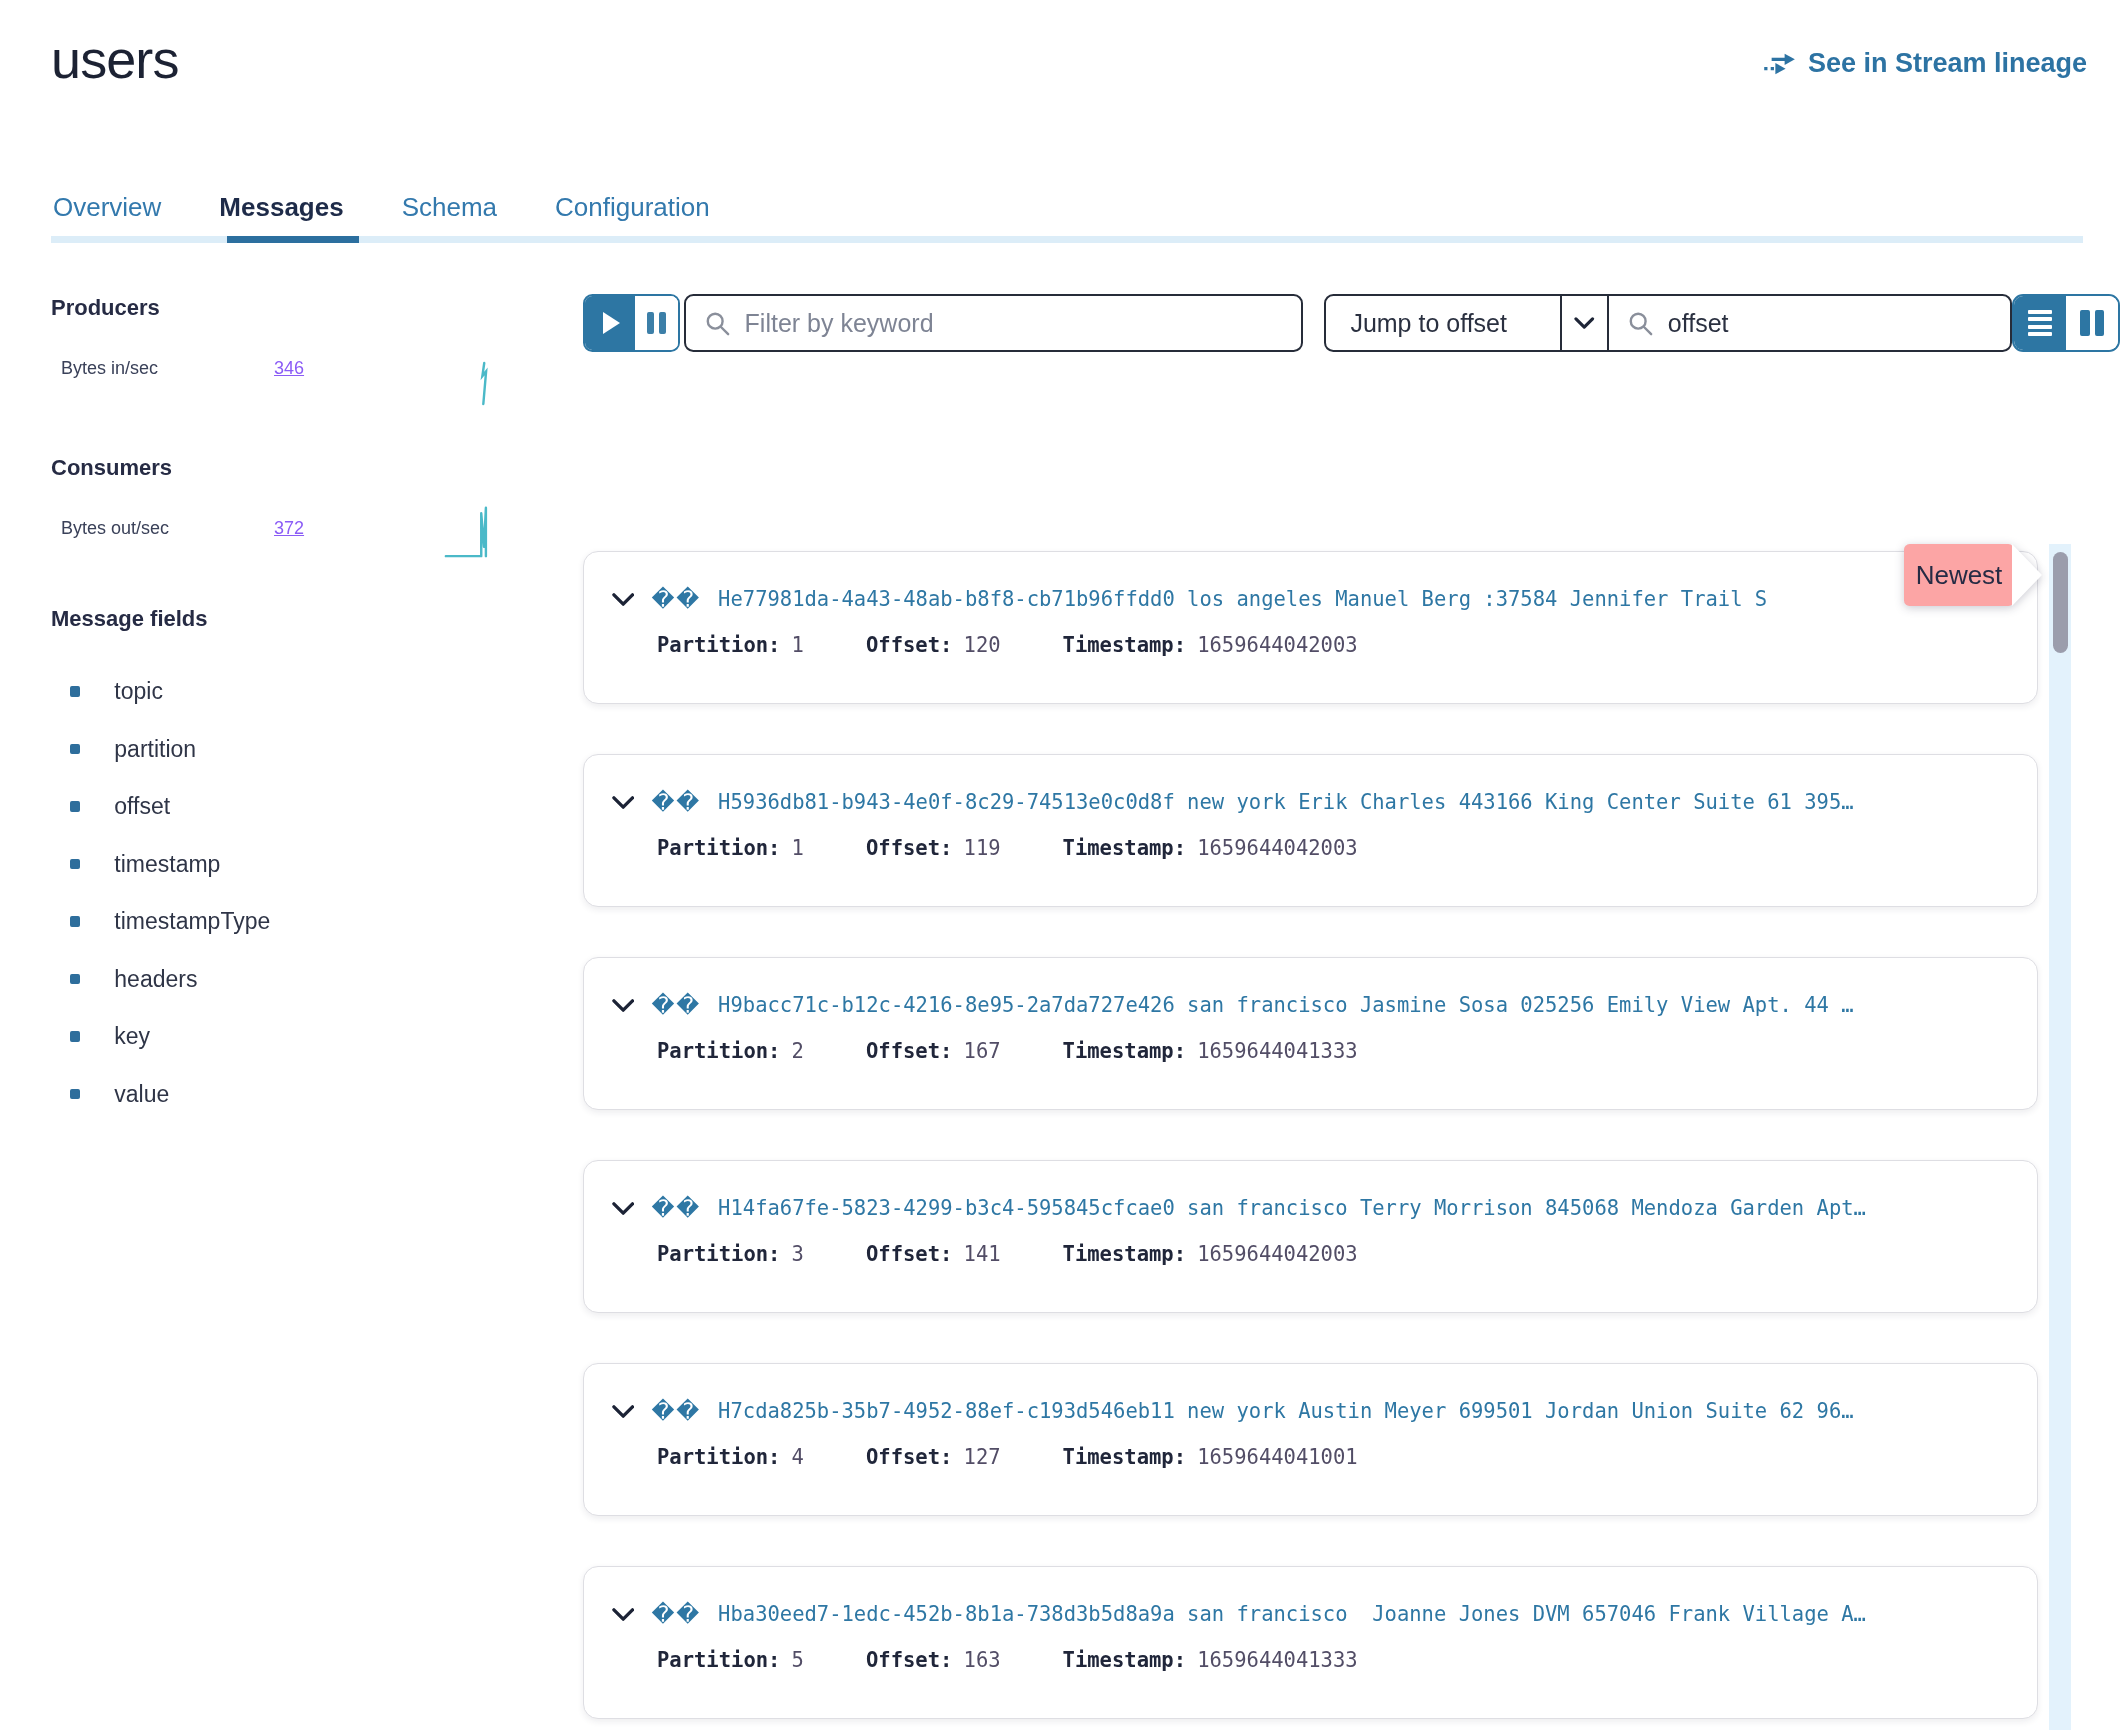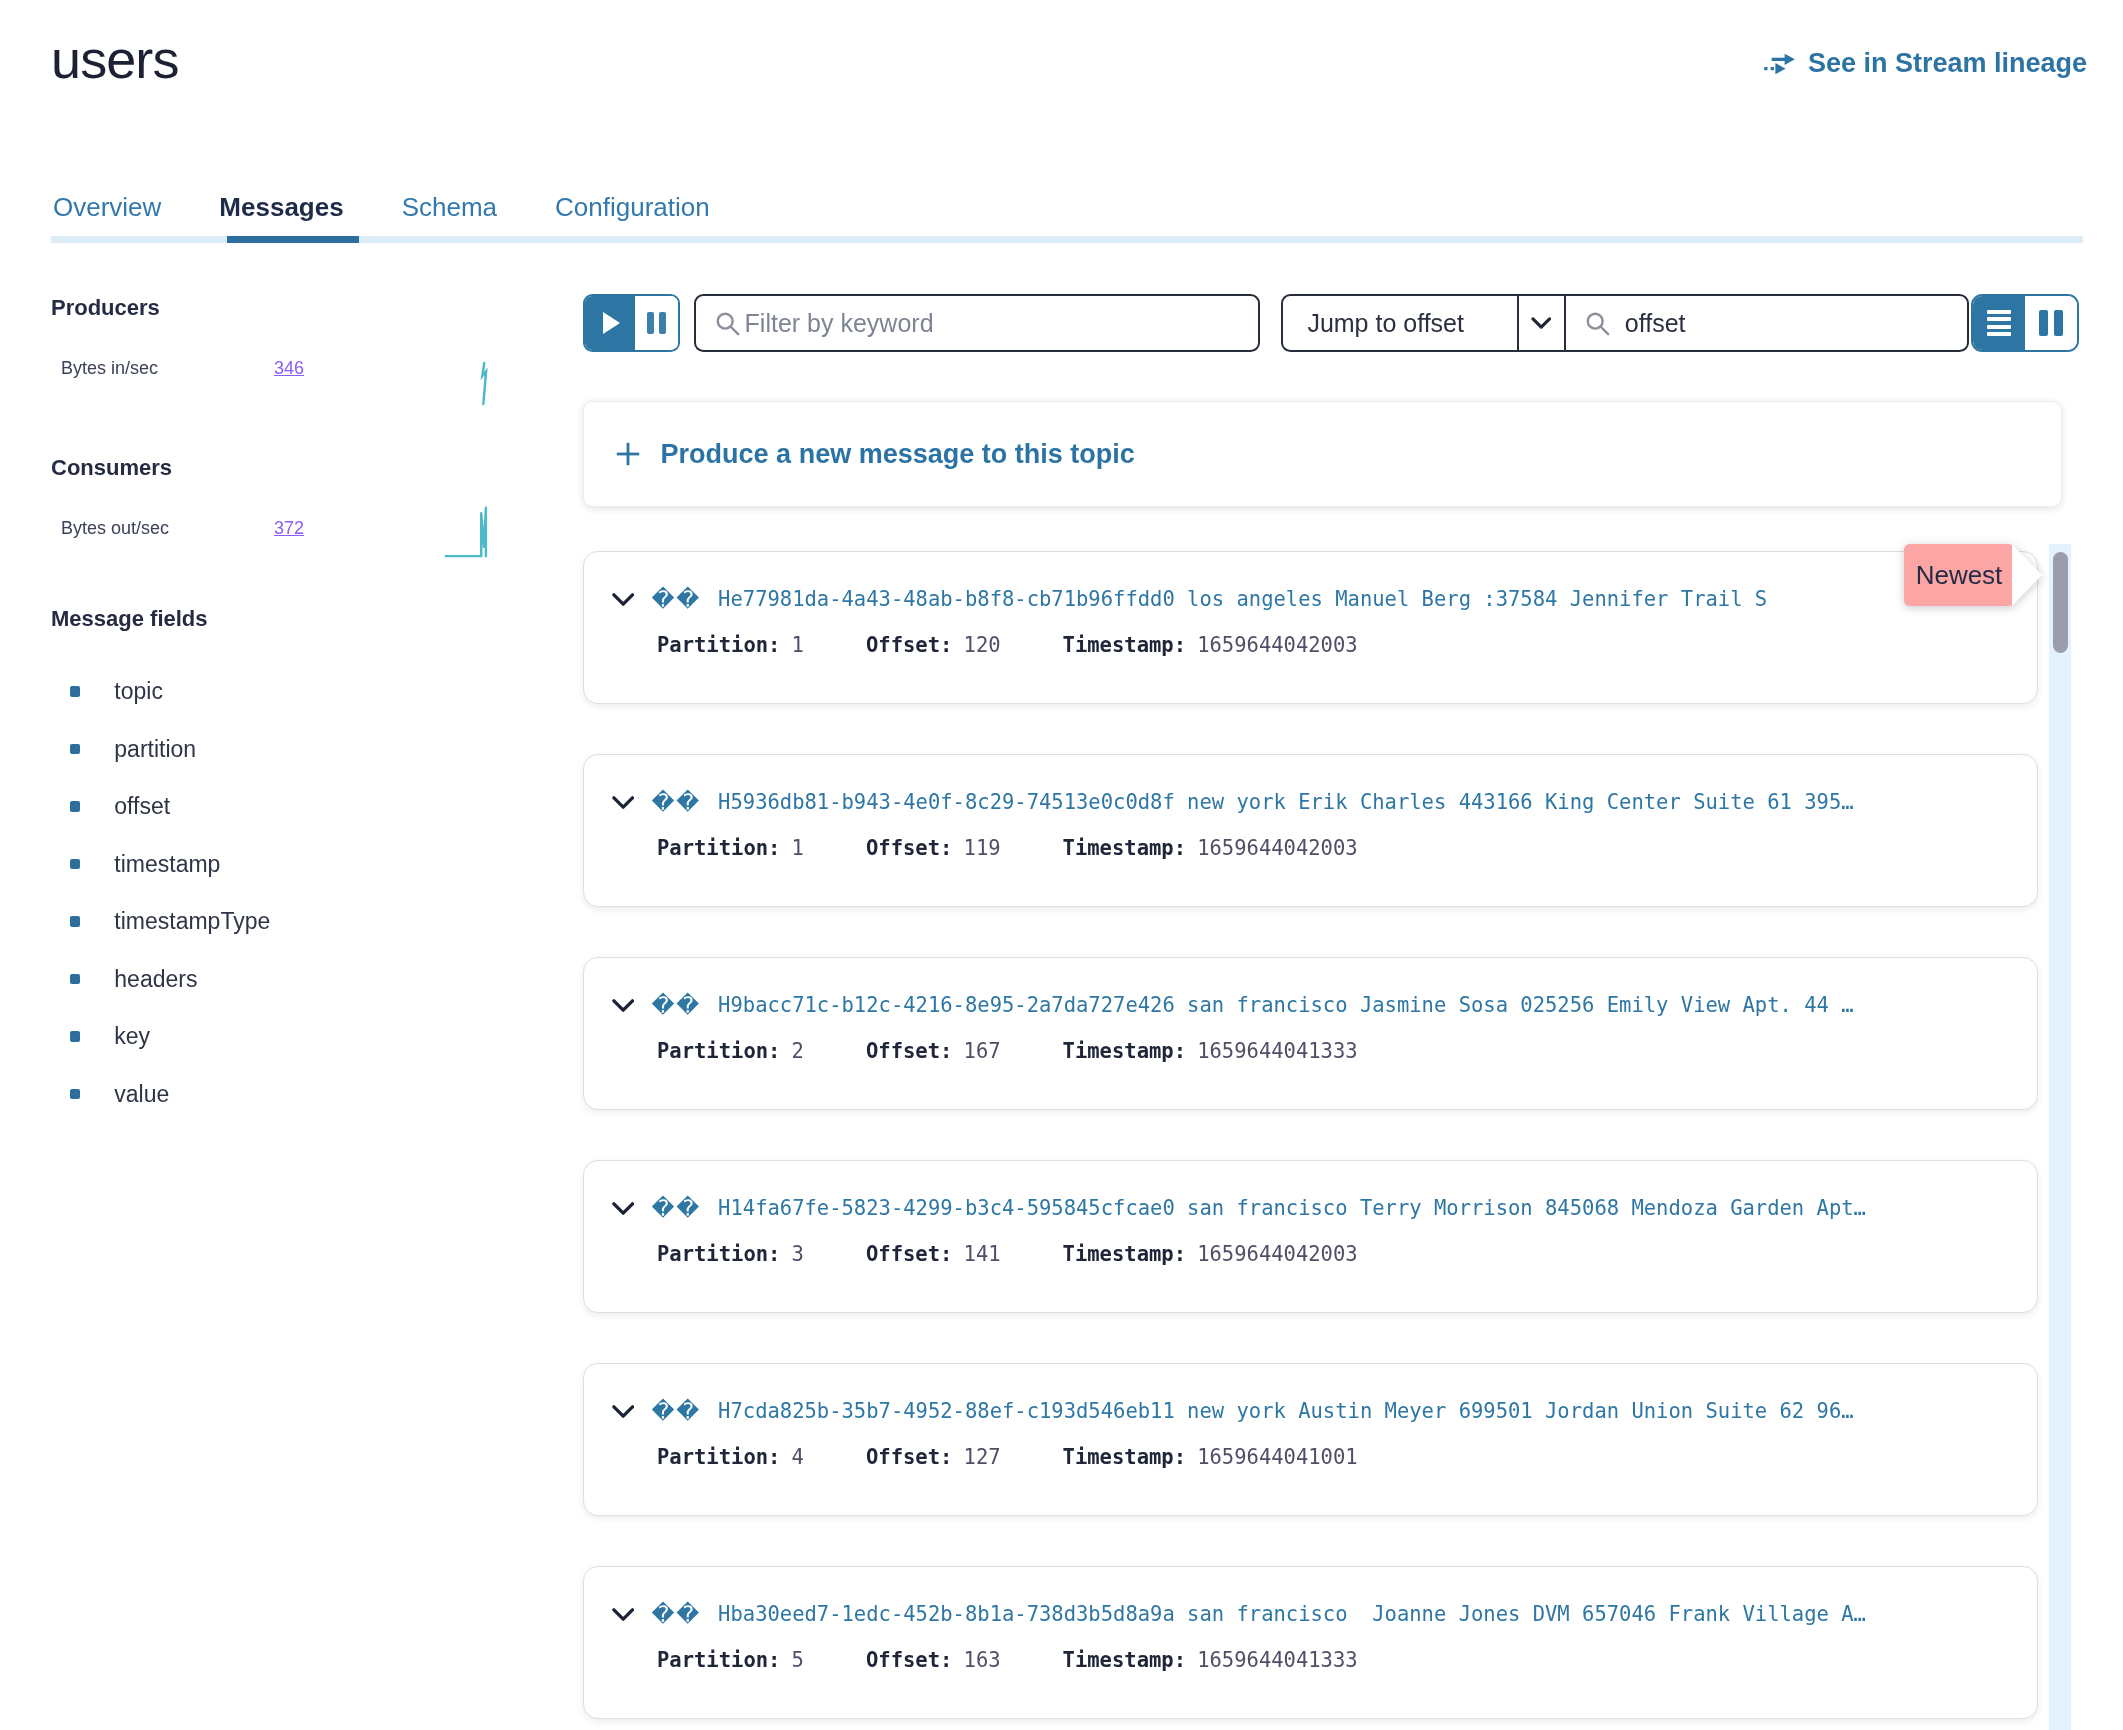--- a/index.html
+++ b/index.html
@@ -30,22 +30,22 @@
   .bullet{width:10.3px;height:10.3px;background:#2e6e9c;border-radius:1.9px;margin-right:34px;flex:0 0 auto;}
 
   
   .toolbar{position:absolute;left:583px;top:294px;width:1496px;height:58px;display:flex;align-items:stretch;}
   .playpause{width:93px;border:2.8px solid #2d76a3;border-radius:9.3px;overflow:hidden;display:flex;flex:0 0 auto;}
   .pp-play{flex:1.15;background:#2d76a3;display:flex;align-items:center;justify-content:center;cursor:pointer;}
   .pp-play .tri{width:0;height:0;border-left:17.7px solid #fff;border-top:11.2px solid transparent;
                 border-bottom:11.2px solid transparent;margin-left:3.7px;}
   .pp-pause{flex:1;background:#fff;display:flex;align-items:center;justify-content:center;gap:5.6px;cursor:pointer;}
   .pp-pause i{width:6.5px;height:22.4px;background:#3c7fa8;border-radius:1.9px;}
-  .filter-box{margin-left:14px;width:566px;border:2.8px solid #262c39;border-radius:9.3px;
-              display:flex;align-items:center;padding:0 18.6px;gap:3px;flex:0 0 auto;box-sizing:border-box;}
+  .filter-box{margin-left:4px;width:619px;border:2.8px solid #262c39;border-radius:9.3px;
+              display:flex;align-items:center;padding:0 18.6px;gap:13px;flex:0 0 auto;box-sizing:border-box;}
   .filter-box input{flex:1;border:none;outline:none;font-family:"Liberation Sans",sans-serif;
                     font-size:25px;color:#2a3040;background:transparent;min-width:0;}
   .filter-box input::placeholder{color:#7e8494;}
   .jump-box{margin-left:21.4px;width:688px;border:2.8px solid #262c39;border-radius:9.3px;
             display:flex;align-items:stretch;flex:0 0 auto;box-sizing:border-box;overflow:hidden;}
   .jump-select{display:flex;align-items:center;padding-left:24px;width:272px;font-size:25px;color:#2a3040;cursor:pointer;}
   .vdiv{width:2.8px;background:#262c39;}
   .chev-cell{width:58px;display:flex;align-items:center;justify-content:center;cursor:pointer;}
   .offset-cell{flex:1;display:flex;align-items:center;padding:0 18.6px;gap:13px;}
   .offset-cell input{flex:1;border:none;outline:none;font-family:"Liberation Sans",sans-serif;
@@ -215,27 +215,20 @@
           <i></i>
           <i></i>
       </div>
       <div class="vt-cols">
         <i></i>
           <i></i>
       </div>
     </div>
   </div>
 
-  <div class="produce-card">
-    <svg width="28" height="28" viewBox="0 0 30 30">
-      <line x1="15" y1="3" x2="15" y2="27" stroke="#2d76a3" stroke-width="3"></line>
-      <line x1="3" y1="15" x2="27" y2="15" stroke="#2d76a3" stroke-width="3"></line>
-    </svg>
-    <span class="produce-label">Produce a new message to this topic</span>
-  </div>
 
   <div class="msg-list">
 
     <div class="msg-card">
       <div class="key-row">
         <svg width="22.4" height="13" viewBox="0 0 24 14">
             <polyline points="2,2 12,12 22,2" fill="none" stroke="#1c2336" stroke-width="3.6" stroke-linecap="round" stroke-linejoin="round"></polyline>
           </svg>
         <span class="key-icon">��</span>
         <span class="msg-key">He77981da-4a43-48ab-b8f8-cb71b96ffdd0 los angeles Manuel Berg :37584 Jennifer Trail S</span>

